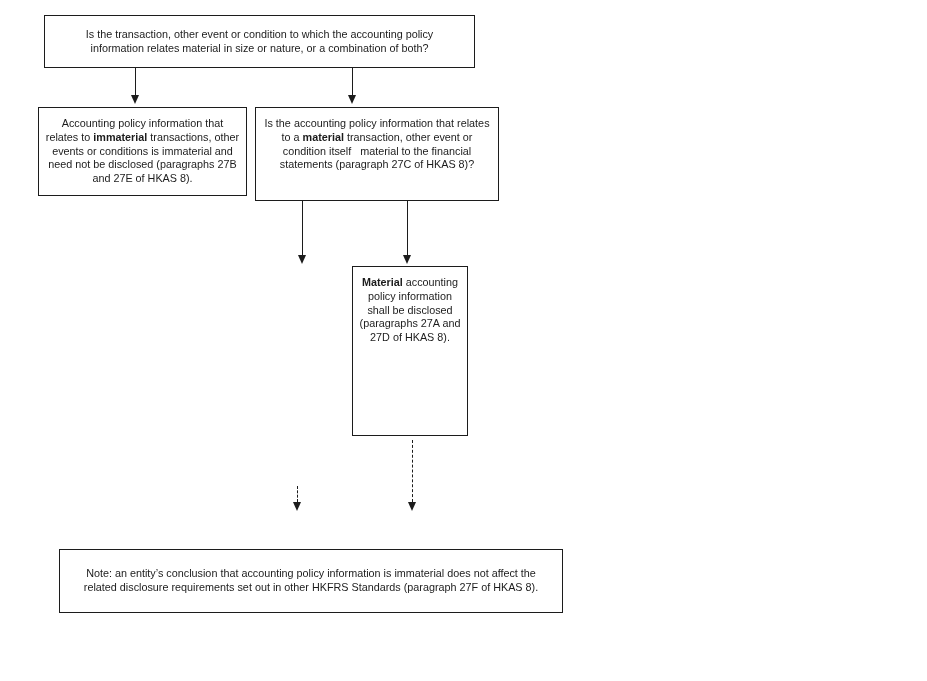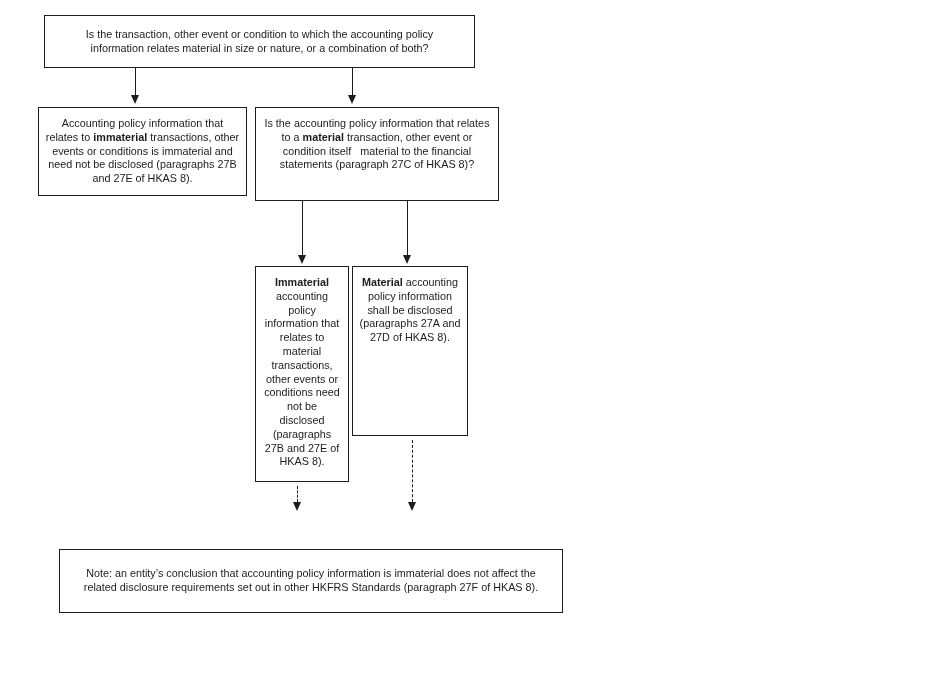--- a/index.html
+++ b/index.html
@@ -105,23 +105,20 @@
   <div class="arrow solid" id="arrow-3">
     <span class="line"></span>
     <span class="head"></span>
   </div>
 
   <div class="arrow solid" id="arrow-4">
     <span class="line"></span>
     <span class="head"></span>
   </div>
 
-  <div class="box top-align" id="box-imm-nar">
-    <span class="txt"><b>Immaterial</b><span> accounting policy information that relates to material transactions, other events or conditions need not be disclosed (paragraphs 27B and 27E of HKAS 8).</span></span>
-  </div>
 
   <div class="box top-align" id="box-mat-dis">
     <span class="txt"><b>Material</b><span> accounting policy information shall be disclosed (paragraphs 27A and 27D of HKAS 8).</span></span>
   </div>
 
   <div class="arrow dashed" id="arrow-5">
     <span class="line"></span>
     <span class="head"></span>
   </div>
 

